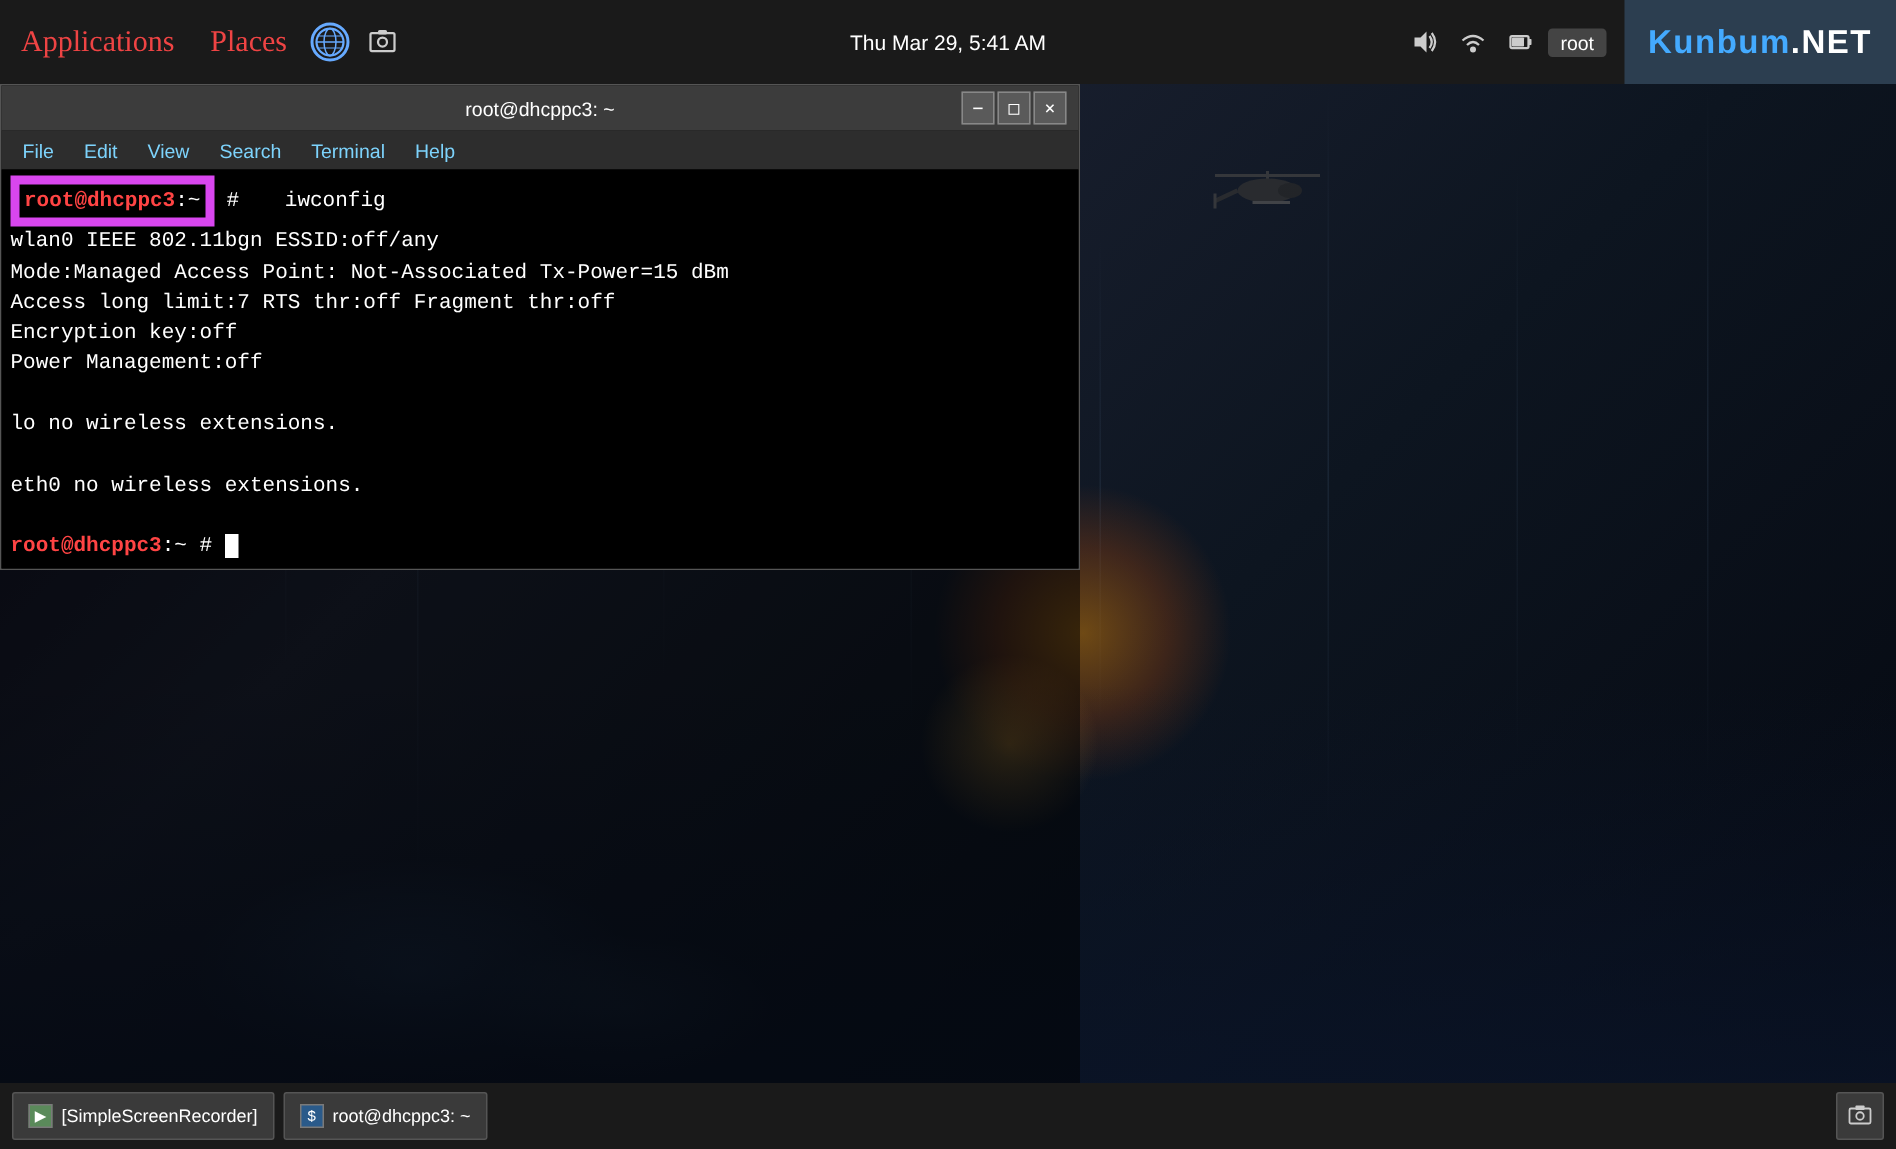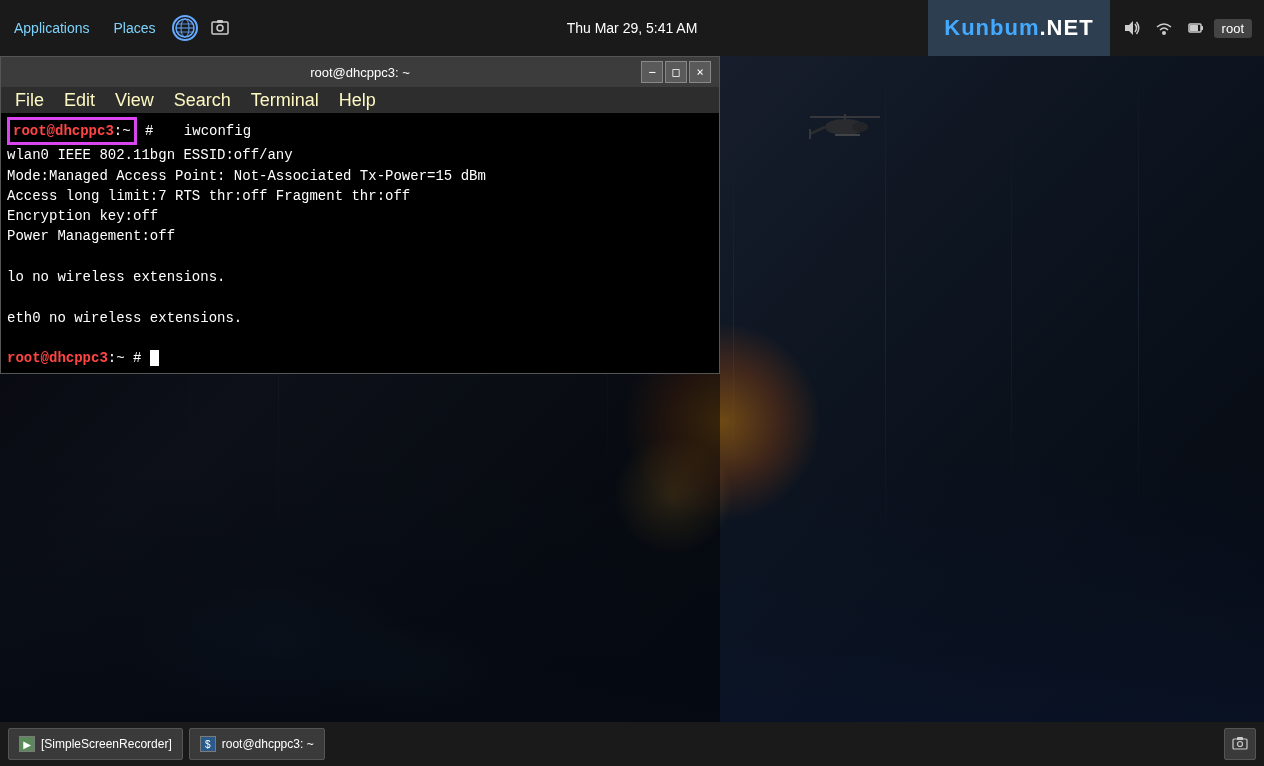--- a/index.html
+++ b/index.html
@@ -24,23 +24,23 @@
     }
 
     #topbar-left {
       display: flex;
       align-items: center;
       gap: 8px;
       padding-left: 6px;
     }
 
     .topbar-menu-item {
-      color: #7dd3fc;
-      font-family: Liberation Sans, sans-serif;
-      font-size: 14px;
+      color: #ef4444;
+      font-family: Liberation Serif, serif;
+      font-size: 20px;
       padding: 4px 8px;
       cursor: pointer;
     }
 
     #topbar-center {
       position: absolute;
       left: 50%;
       transform: translateX(-50%);
       color: #ffffff;
       font-family: sans-serif;
@@ -162,23 +162,23 @@
     #terminal-menubar {
       background: #2d2d2d;
       height: 26px;
       display: flex;
       align-items: center;
       padding: 0 6px;
       gap: 4px;
     }
 
     .term-menu-item {
-      color: #fef9c3;
+      color: #7dd3fc;
       font-family: sans-serif;
-      font-size: 18px;
+      font-size: 13px;
       padding: 2px 8px;
       cursor: pointer;
     }
 
     #terminal-body {
       padding: 4px 6px;
       font-family: 'Courier New', monospace;
       font-size: 14px;
       color: #ffffff;
       line-height: 1.45;
@@ -203,21 +203,21 @@
     .prompt-dollar {
       color: #ffffff;
     }
 
     .prompt-cmd {
       color: #ffffff;
       margin-left: 22px;
     }
 
     .prompt-outline {
-      border: 3px solid #d946ef;
+      border: 6px solid #d946ef;
       padding: 1px 3px;
     }
 
     .cursor {
       display: inline-block;
       width: 9px;
       height: 16px;
       background: #ffffff;
       vertical-align: text-bottom;
       animation: blink 1s step-end infinite;
@@ -377,24 +377,20 @@
         <rect x="7" y="2" width="6" height="3" rx="1" fill="#ccc"></rect>
       </svg>
     </div>
   </div>
 
   <div id="topbar-center">
     <span>Thu Mar 29,  5:41 AM</span>
   </div>
 
   <div id="topbar-right">
-    <div id="kunbum-logo">
-      <span style="color:#4af;">Kunbum</span>
-        <span style="color:#fff;">.NET</span>
-    </div>
     <div id="topbar-icons">
 
       <div class="topbar-icon">
         <svg width="18" height="18" viewBox="0 0 18 18" fill="#ccc">
           <polygon points="2,6 6,6 10,2 10,16 6,12 2,12"></polygon>
           <path d="M12 5 Q15 9 12 13" stroke="#ccc" stroke-width="1.5" fill="none"></path>
           <path d="M13.5 3 Q18 9 13.5 15" stroke="#ccc" stroke-width="1.5" fill="none"></path>
         </svg>
       </div>
 
@@ -410,20 +406,24 @@
         <svg width="18" height="18" viewBox="0 0 18 18" fill="none" stroke="#ccc" stroke-width="1.5">
           <rect x="2" y="5" width="12" height="8" rx="1"></rect>
           <rect x="14" y="7" width="2" height="4" rx="0.5" fill="#ccc" stroke="none"></rect>
           <rect x="3" y="6" width="8" height="6" fill="#ccc" stroke="none" rx="0.5"></rect>
         </svg>
       </div>
       <div id="root-indicator">
         <span>root</span>
       </div>
     </div>
+    <div id="kunbum-logo">
+      <span style="color:#4af;">Kunbum</span>
+        <span style="color:#fff;">.NET</span>
+    </div>
   </div>
 </div>
 
 <div id="desktop-bg">
 
   <div class="rain-line" style="left:15%;top:0;height:60%;opacity:0.3;"></div>
   <div class="rain-line" style="left:22%;top:10%;height:70%;opacity:0.25;"></div>
   <div class="rain-line" style="left:35%;top:5%;height:55%;opacity:0.2;"></div>
   <div class="rain-line" style="left:48%;top:0;height:65%;opacity:0.3;"></div>
   <div class="rain-line" style="left:58%;top:15%;height:50%;opacity:0.25;"></div>

